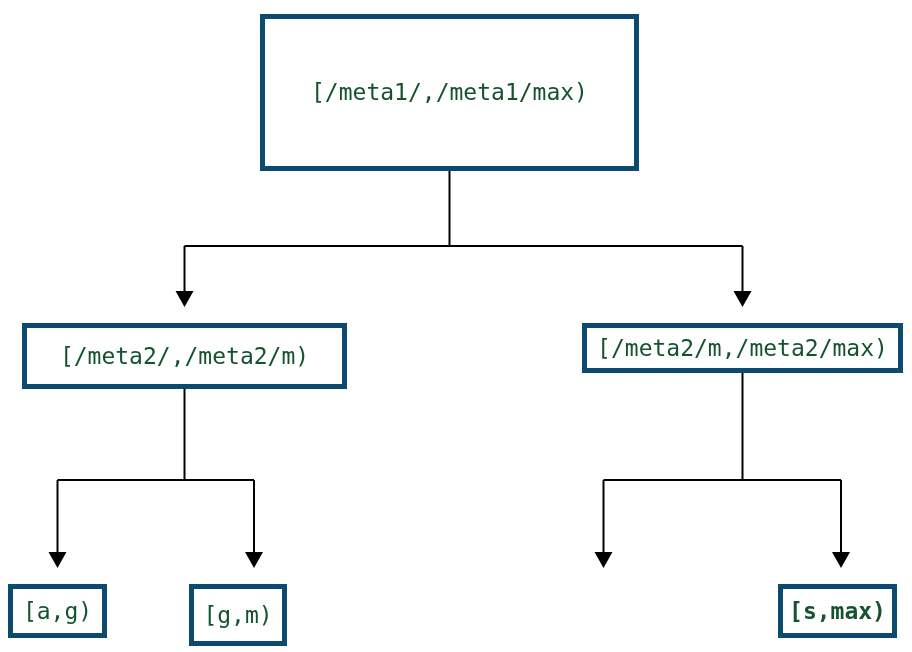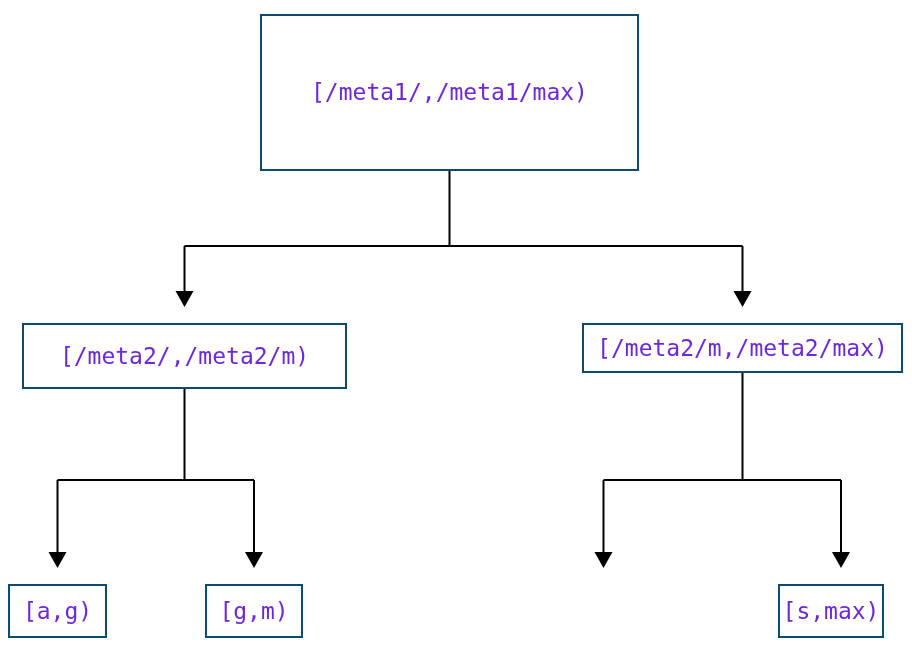--- a/index.html
+++ b/index.html
@@ -10,38 +10,38 @@
   .canvas {
     position: relative;
     width: 912px;
     height: 652px;
     background: #ffffff;
     overflow: hidden;
   }
   .node {
     position: absolute;
     box-sizing: border-box;
-    border: 2px solid #0c4a6e;
+    border: 5px solid #0c4a6e;
     background: #ffffff;
-    color: #6d28d9;
+    color: #14532d;
     display: flex;
     align-items: center;
     justify-content: center;
     font-family: "DejaVu Sans Mono", "Liberation Mono", monospace;
     font-size: 23px;
     line-height: 1;
     white-space: nowrap;
   }
   #node-root  { left: 260px; top: 14px;  width: 379px; height: 157px; }
   #node-left  { left: 22px;  top: 323px; width: 325px; height: 66px; }
   #node-right { left: 582px; top: 323px; width: 321px; height: 50px; }
   #node-leaf1 { left: 8px;   top: 584px; width: 99px;  height: 54px; }
-  #node-leaf2 { left: 205px; top: 584px; width: 98px;  height: 54px; }
+  #node-leaf2 { left: 189px; top: 584px; width: 98px;  height: 62px; }
   #node-leaf3 { left: 554px; top: 584px; width: 99px;  height: 54px; }
-  #node-leaf4 { left: 778px; top: 584px; width: 106px; height: 54px; }
+  #node-leaf4 { left: 778px; top: 584px; width: 119px; height: 54px; font-weight: bold; }
   .edges-layer {
     position: absolute;
     left: 0;
     top: 0;
     width: 912px;
     height: 652px;
     pointer-events: none;
   }
   .edge-line {
     stroke: #000000;

